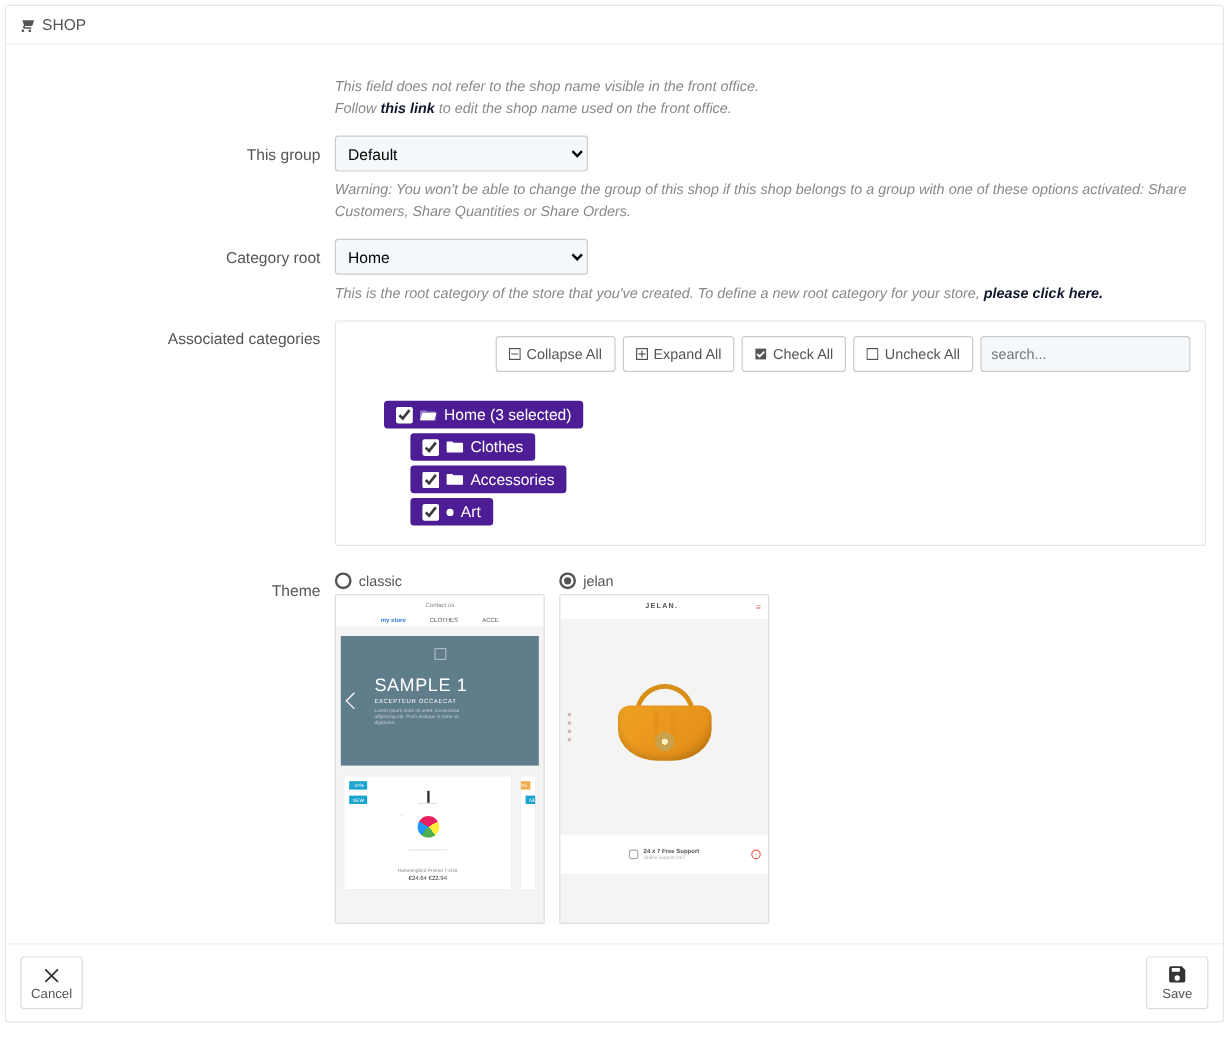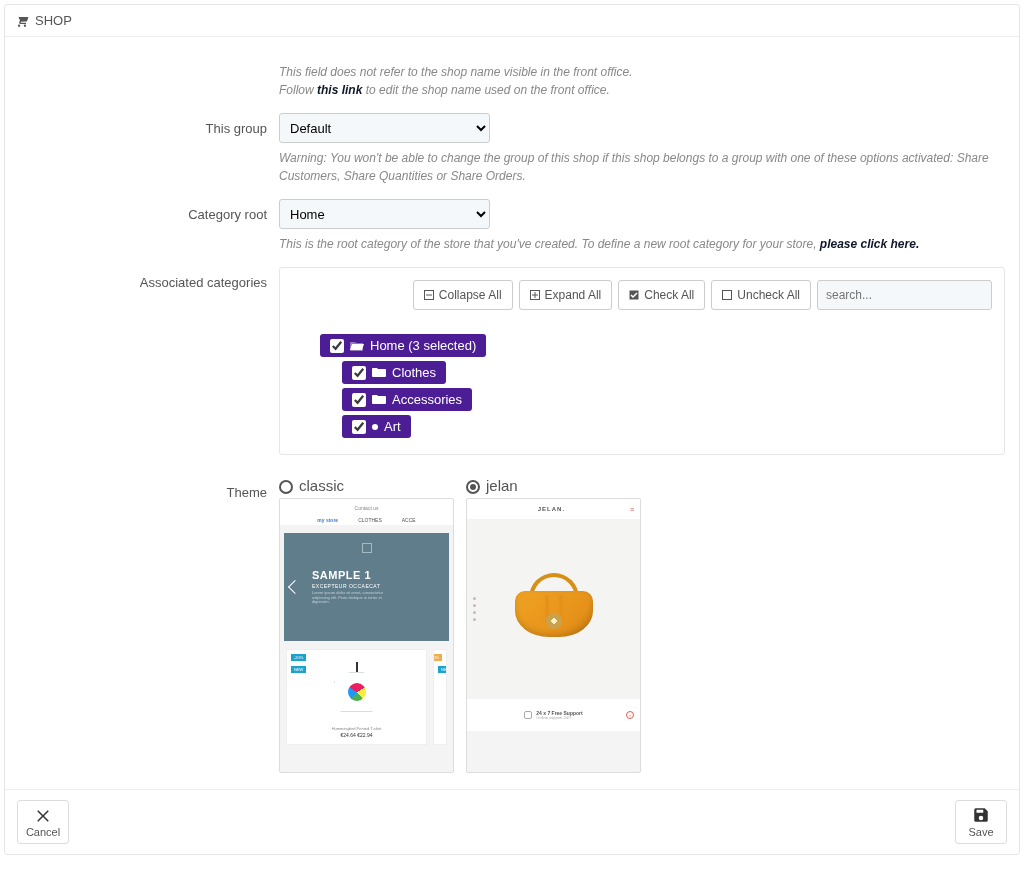--- a/index.html
+++ b/index.html
@@ -135,21 +135,21 @@
     gap: 12px;
   }
   .theme-opt {
     display: flex;
     flex-direction: column;
   }
   .theme-head {
     display: flex;
     align-items: flex-end;
     gap: 6px;
-    font-size: 15px;
+    font-size: 12px;
     color: #555;
     margin-bottom: 4px;
     cursor: pointer;
   }
   .radio {
     width: 14px; height: 14px;
     border: 2px solid #555;
     border-radius: 50%;
     display: inline-flex;
     align-items: center; justify-content: center;
@@ -183,21 +183,21 @@
     position:relative;
   }
   .classic-banner .arrow {
     position:absolute; left:6px; top:50%; transform:translateY(-50%);
     width:10px;height:10px;border-left:1px solid #fff;border-bottom:1px solid #fff; transform: translateY(-50%) rotate(45deg);
   }
   .classic-banner .ic {
     position:absolute; top:10px; left:50%; transform:translateX(-50%);
     width:10px;height:10px;border:1px solid #aab8bf;
   }
-  .classic-banner h4{ font-size:11px; font-weight:700; letter-spacing:0.5px;}
+  .classic-banner h4{ font-size:15px; font-weight:400; letter-spacing:0.5px;}
   .classic-banner .sub { font-size:5px; letter-spacing:0.5px; margin-top:2px;}
   .classic-banner .txt { font-size:4px; opacity:0.6; margin-top:2px; line-height:1.2; max-width:80px;}
   .classic-prod-row { display:flex; gap:6px; padding:8px 6px 0;}
   .classic-card {
     flex:1; background:#fff; border:1px solid #eee; position:relative;
     display:flex; flex-direction:column; align-items:center;
     min-height:96px;
   }
   .classic-card .badge { position:absolute; top:4px; background:#1aa3cc; color:#fff; font-size:4px; padding:1px 3px;}
   .classic-card .b1{left:4px;} .classic-card .b2{right:4px; background:#f0ad4e;}

